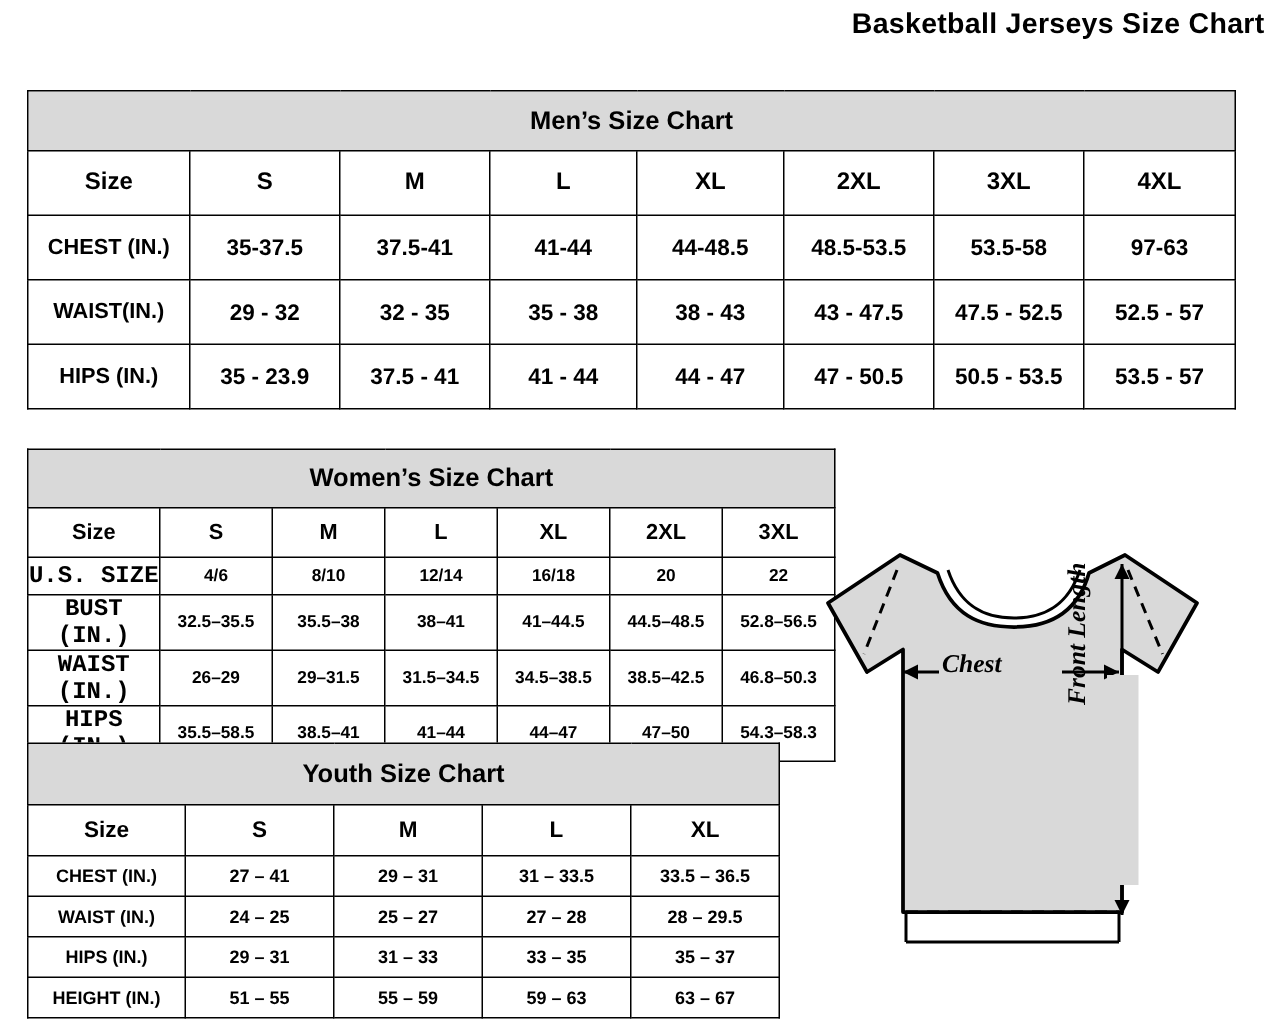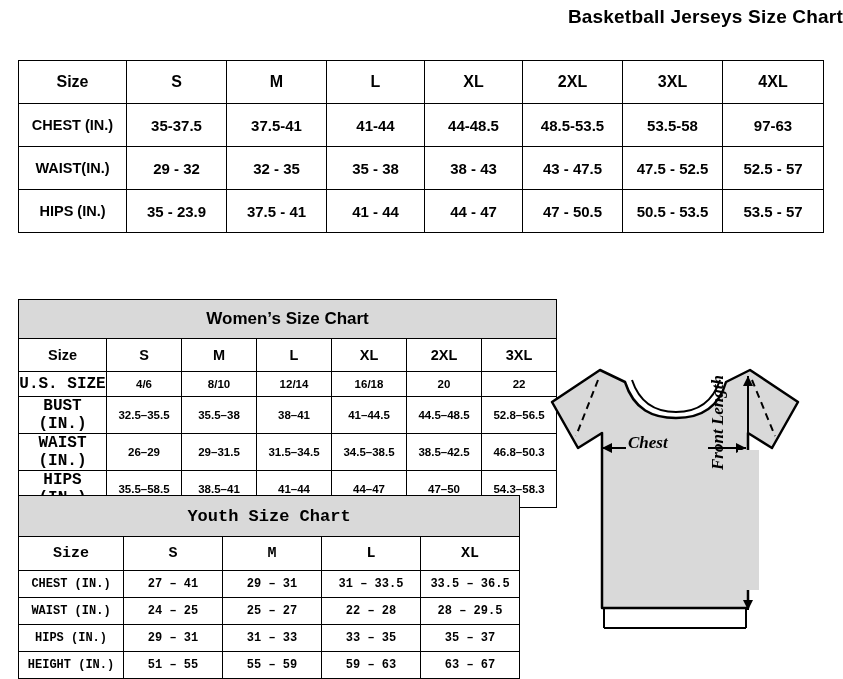--- a/index.html
+++ b/index.html
@@ -75,21 +75,21 @@
 
   
   #youth-table {
     position: absolute;
     left: 18px;
     top: 495px;
     width: 501px;
   }
   #youth-table .caption-cell { height: 40px; font-size: 17px; }
   #youth-table .hdr-cell { height: 33px; font-size: 15px; }
-  #youth-table td { height: 26px; font-size: 12px; font-family: Liberation Mono, monospace; }
+  #youth-table td { height: 26px; font-size: 12px; }
   #youth-table .rowlabel { font-size: 12px; }
 
   
   #shirt-diagram {
     position: absolute;
     left: 530px;
     top: 340px;
     width: 300px;
     height: 330px;
   }
@@ -125,20 +125,23 @@
       <col style="width:100px">
       <col style="width:100px">
       <col style="width:98px">
     <col style="width:98px">
       <col style="width:100px">
       <col style="width:100px">
       <col style="width:101px">
   </colgroup>
   <tbody>
       <tr>
+        <td class="caption-cell" colspan="8">Men’s Size Chart</td>
+      </tr>
+      <tr>
         <td class="hdr-cell">Size</td>
         <td class="hdr-cell">S</td>
         <td class="hdr-cell">M</td>
         <td class="hdr-cell">L</td>
         <td class="hdr-cell">XL</td>
         <td class="hdr-cell">2XL</td>
         <td class="hdr-cell">3XL</td>
         <td class="hdr-cell">4XL</td>
       </tr>
       <tr>
@@ -259,21 +262,21 @@
         <td class="rowlabel">CHEST (IN.)</td>
         <td>27 – 41</td>
         <td>29 – 31</td>
         <td>31 – 33.5</td>
         <td>33.5 – 36.5</td>
       </tr>
       <tr>
         <td class="rowlabel">WAIST  (IN.)</td>
         <td>24 – 25</td>
         <td>25 – 27</td>
-        <td>22 – 28</td>
+        <td>27 – 28</td>
         <td>28 – 29.5</td>
       </tr>
       <tr>
         <td class="rowlabel">HIPS  (IN.)</td>
         <td>29 – 31</td>
         <td>31 – 33</td>
         <td>33 – 35</td>
         <td>35 – 37</td>
       </tr>
       <tr>

